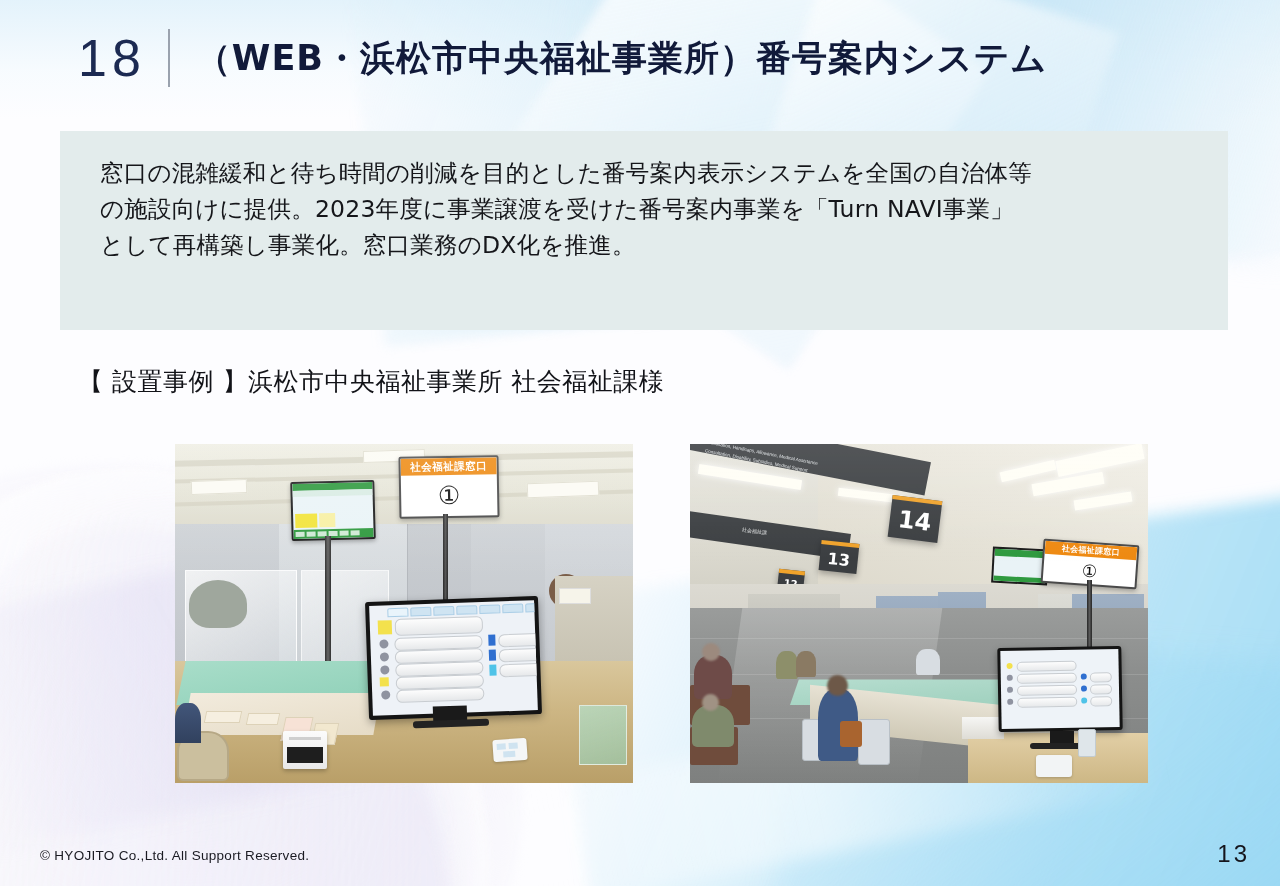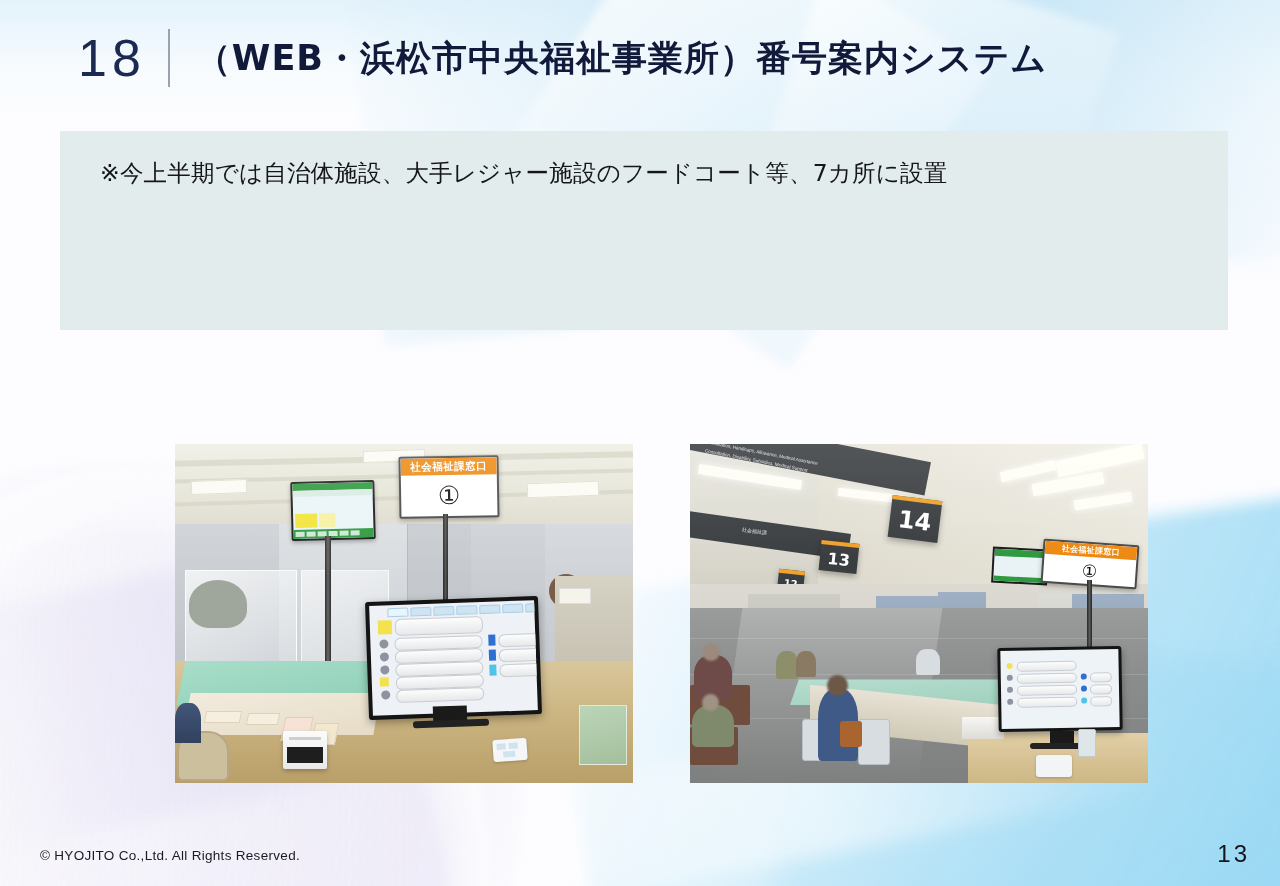--- a/index.html
+++ b/index.html
@@ -530,23 +530,26 @@
   <div class="bg-layer bg-br2"></div>
   <div class="bg-layer bg-brstreak"></div>
 
   <div id="header">
     <div id="slide-number">18</div>
     <div id="title-divider"></div>
     <div id="title-text">（WEB・浜松市中央福祉事業所）番号案内システム</div>
   </div>
 
   <div id="desc-panel">
-    <div class="desc-line">※今上半期では自治体施設、大手レジャー施設のフードコート等、7カ所に設置</div>
+    <div class="desc-line">窓口の混雑緩和と待ち時間の削減を目的とした番号案内表示システムを全国の自治体等</div>
+    <div class="desc-line">の施設向けに提供。2023年度に事業譲渡を受けた番号案内事業を「Turn NAVI事業」</div>
+    <div class="desc-line">として再構築し事業化。窓口業務のDX化を推進。</div>
   </div>
 
+  <div id="example-caption">【 設置事例 】浜松市中央福祉事業所 社会福祉課様</div>
 
   <div class="photo" id="photo-left">
     <div class="ph-inner">
       <div class="lp-ceiling">
         <div class="lp-beam b1"></div>
         <div class="lp-beam b2"></div>
         <div class="lp-beam b3"></div>
         <div class="lp-light l1"></div>
         <div class="lp-light l2"></div>
         <div class="lp-light l3"></div>
@@ -740,16 +743,16 @@
         </div>
       </div>
       <div id="rp-mon-stand"></div>
       <div id="rp-mon-base"></div>
       <div id="rp-phone"></div>
       <div id="rp-keypad"></div>
       <div class="rp-haze"></div>
     </div>
   </div>
 
-  <div id="copyright">© HYOJITO Co.,Ltd. All Rights Reserved.</div>
+  <div id="copyright">© HYOJITO Co.,Ltd. All Support Reserved.</div>
   <div id="page-number">13</div>
 
 </div>
 
 </body></html>

